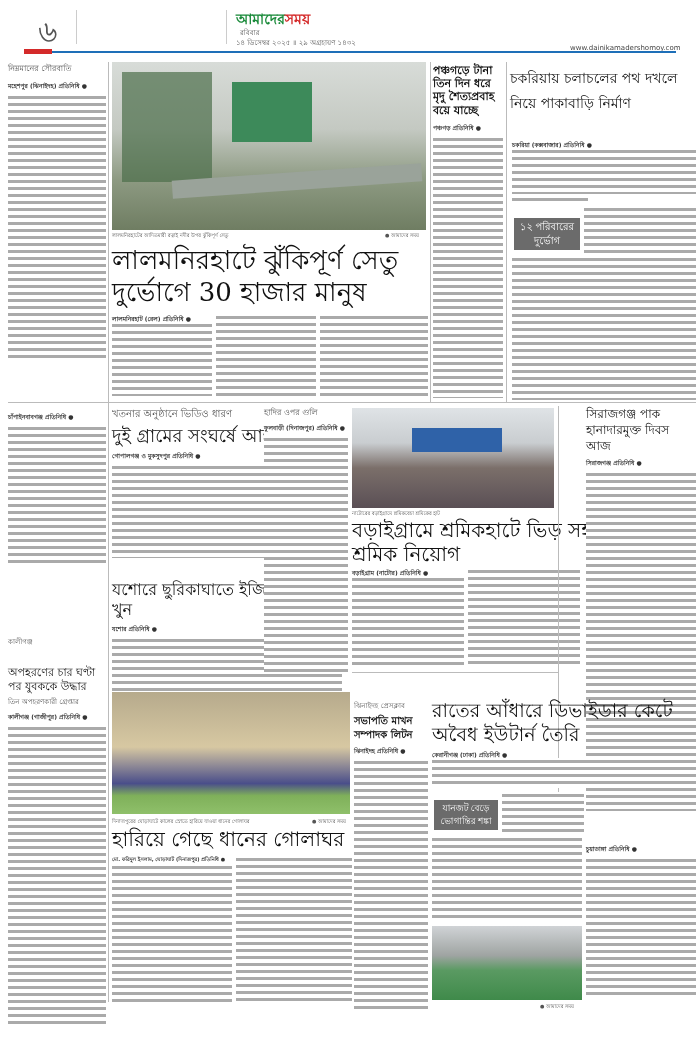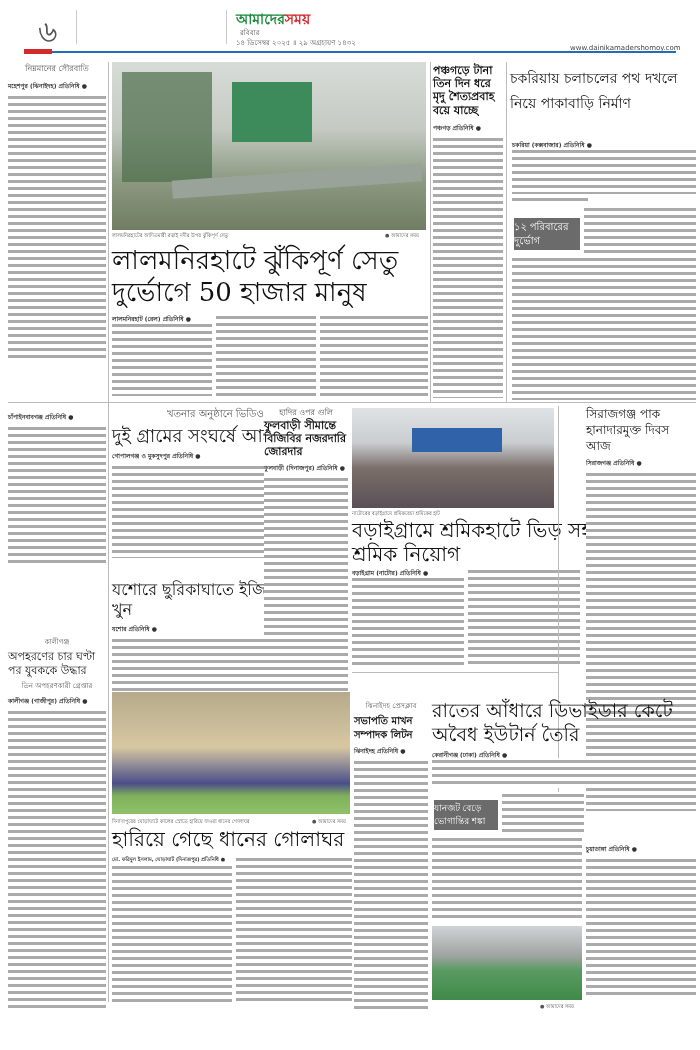--- a/index.html
+++ b/index.html
@@ -12,25 +12,25 @@
 .brand{left:236px;top:8px;font-size:14px;font-weight:bold}
 .brand .a{color:#1a8a3a}.brand .b{color:#d42a2a}
 .day{left:240px;top:27px;font-size:7px;color:#555}
 .date{left:236px;top:37px;font-size:7px;color:#555}
 .site{left:570px;top:44px;font-size:7px;color:#444}
 .redbar{left:24px;top:49px;width:28px;height:5px;background:#d42a2a}
 .bluebar{left:24px;top:51px;width:652px;height:2px;background:#1e6fb8}
 .txt{font-size:5px;line-height:7px;color:#777;overflow:hidden;text-align:justify}
 .lines{background:repeating-linear-gradient(#fff 0,#fff 2px,#aaa 2px,#aaa 5px,#fff 5px,#fff 7px)}
 .hd{color:#111;font-family:"DejaVu Serif",serif;line-height:1.2}
-.kick{text-align:center;color:#555;font-size:10px}
+.kick{color:#555;font-size:10px}
 .byl{font-size:6px;font-weight:bold;color:#333}
 .photo{background:#aaa;overflow:hidden}
 .cap{font-size:5px;color:#555}
-.box{background:#6b6b6b;color:#fff;font-family:Liberation Sans, sans-serif}
+.box{background:#6b6b6b;color:#fff;text-align:center;font-family:Liberation Serif, serif}
 .rule{background:#bbb}
 </style>
 </head>
 <body>
 
 <div class="abs masthead">
   <div class="abs pgnum">৬</div>
   <div class="abs vsep" style="left:76px;top:10px;height:34px"></div>
   <div class="abs vsep" style="left:226px;top:10px;height:34px"></div>
   <div class="abs brand"><span class="a">আমাদের</span><span class="b">সময়</span></div>
@@ -48,21 +48,21 @@
 </div>
 <div class="abs rule" style="left:108px;top:62px;width:1px;height:940px"></div>
 
 <div class="abs photo" style="left:112px;top:62px;width:314px;height:168px;background:linear-gradient(180deg,#d8dcd8 0%,#c4c9c2 40%,#8d9a82 70%,#6f7d62 100%)">
   <div class="abs" style="left:10px;top:10px;width:90px;height:110px;background:#4b6e4a;opacity:.7"></div>
   <div class="abs" style="left:120px;top:20px;width:80px;height:60px;background:#3d8a5a"></div>
   <div class="abs" style="left:60px;top:110px;width:250px;height:18px;background:#9aa39a;transform:rotate(-4deg)"></div>
 </div>
 <div class="abs cap" style="left:112px;top:232px">লালমনিরহাটের আদিতমারী রত্নাই নদীর উপর ঝুঁকিপূর্ণ সেতু</div>
 <div class="abs cap" style="left:385px;top:232px">● আমাদের সময়</div>
-<div class="abs hd" style="left:112px;top:244px;width:316px;font-size:26px;line-height:32px">লালমনিরহাটে ঝুঁকিপূর্ণ সেতু দুর্ভোগে 50 হাজার মানুষ</div>
+<div class="abs hd" style="left:112px;top:244px;width:316px;font-size:26px;line-height:32px">লালমনিরহাটে ঝুঁকিপূর্ণ সেতু দুর্ভোগে 30 হাজার মানুষ</div>
 <div class="abs byl" style="left:112px;top:314px">লালমনিরহাট (রেল) প্রতিনিধি ●</div>
 <div class="abs txt lines" style="left:112px;top:322px;width:100px;height:74px"></div>
 <div class="abs txt lines" style="left:216px;top:314px;width:100px;height:82px"></div>
 <div class="abs txt lines" style="left:320px;top:314px;width:108px;height:82px"></div>
 
 <div class="abs rule" style="left:430px;top:62px;width:1px;height:340px"></div>
 <div class="abs" style="left:433px;top:64px;width:70px">
   <div class="hd" style="font-size:11px;font-weight:bold">পঞ্চগড়ে টানা তিন দিন ধরে মৃদু শৈত্যপ্রবাহ বয়ে যাচ্ছে</div>
   <div class="byl" style="margin-top:6px">পঞ্চগড় প্রতিনিধি ●</div>
   <div class="txt lines" style="height:262px;margin-top:2px"></div>
@@ -94,21 +94,20 @@
 <div class="abs" style="left:112px;top:580px;width:230px">
   <div class="hd" style="font-size:16px;line-height:20px">যশোরে ছুরিকাঘাতে ইজিবাইকচালক খুন</div>
   <div class="byl" style="margin-top:4px">যশোর প্রতিনিধি ●</div>
   <div class="txt lines" style="height:96px;margin-top:2px"></div>
 </div>
 
 <div class="abs rule" style="left:274px;top:406px;width:0px;height:0"></div>
 
 <div class="abs" style="left:264px;top:406px;width:84px;background:#fff">
   <div class="kick" style="font-size:8px">হাদির ওপর গুলি</div>
-  <div class="hd" style="font-size:11px;font-weight:bold">ফুলবাড়ী সীমান্তে বিজিবির নজরদারি জোরদার</div>
   <div class="byl" style="margin-top:4px">ফুলবাড়ী (দিনাজপুর) প্রতিনিধি ●</div>
   <div class="txt lines" style="height:238px;margin-top:2px"></div>
 </div>
 
 <div class="abs photo" style="left:352px;top:408px;width:202px;height:100px;background:linear-gradient(180deg,#dfe3e6 0%,#c9cdd0 35%,#7b6f6a 60%,#5a4f55 100%)">
   <div class="abs" style="left:60px;top:20px;width:90px;height:24px;background:#2f62a8"></div>
 </div>
 <div class="abs cap" style="left:352px;top:510px">নাটোরের বড়াইগ্রামে শ্রমিকবেচা শ্রমিকের হাট</div>
 <div class="abs hd" style="left:352px;top:518px;width:344px;font-size:20px;line-height:24px">বড়াইগ্রামে শ্রমিকহাটে ভিড় সহজ হচ্ছে শ্রমিক নিয়োগ</div>
 <div class="abs byl" style="left:352px;top:568px">বড়াইগ্রাম (নাটোর) প্রতিনিধি ●</div>
@@ -117,21 +116,21 @@
 
 <div class="abs rule" style="left:558px;top:406px;width:1px;height:410px"></div>
 <div class="abs" style="left:586px;top:406px;width:110px">
   <div class="hd" style="font-size:12px;line-height:16px">সিরাজগঞ্জ পাক হানাদারমুক্ত দিবস আজ</div>
   <div class="byl" style="margin-top:4px">সিরাজগঞ্জ প্রতিনিধি ●</div>
   <div class="txt lines" style="height:340px;margin-top:2px"></div>
 </div>
 
 <div class="abs" style="left:8px;top:636px;width:98px">
   <div class="kick" style="font-size:7px">কালীগঞ্জ</div>
-  <div class="hd" style="font-size:11px;line-height:14px;margin-top:2px">অপহরণের চার ঘণ্টা পর যুবককে উদ্ধার</div>
+  <div class="hd" style="font-size:11px;line-height:14px;margin-top:18px">অপহরণের চার ঘণ্টা পর যুবককে উদ্ধার</div>
   <div class="kick" style="font-size:7px;margin-top:2px">তিন অপহরণকারী গ্রেপ্তার</div>
   <div class="byl" style="margin-top:4px">কালীগঞ্জ (গাজীপুর) প্রতিনিধি ●</div>
   <div class="txt lines" style="height:300px;margin-top:2px"></div>
 </div>
 
 <div class="abs photo" style="left:112px;top:692px;width:238px;height:122px;background:linear-gradient(180deg,#b6aa8c 0%,#d7c8a2 45%,#4a4e8a 75%,#7fb05a 85%,#8fc06a 100%)"></div>
 <div class="abs cap" style="left:112px;top:818px">দিনাজপুরের ঘোড়াঘাটে কালের স্রোতে হারিয়ে যাওয়া ধানের গোলাঘর</div>
 <div class="abs cap" style="left:312px;top:818px">● আমাদের সময়</div>
 <div class="abs hd" style="left:112px;top:826px;width:240px;font-size:20px;line-height:26px">হারিয়ে গেছে ধানের গোলাঘর</div>
 <div class="abs byl" style="left:112px;top:856px;width:124px;font-size:5px">মো. ফরিদুল ইসলাম, ঘোড়াঘাট (দিনাজপুর) প্রতিনিধি ●</div>

